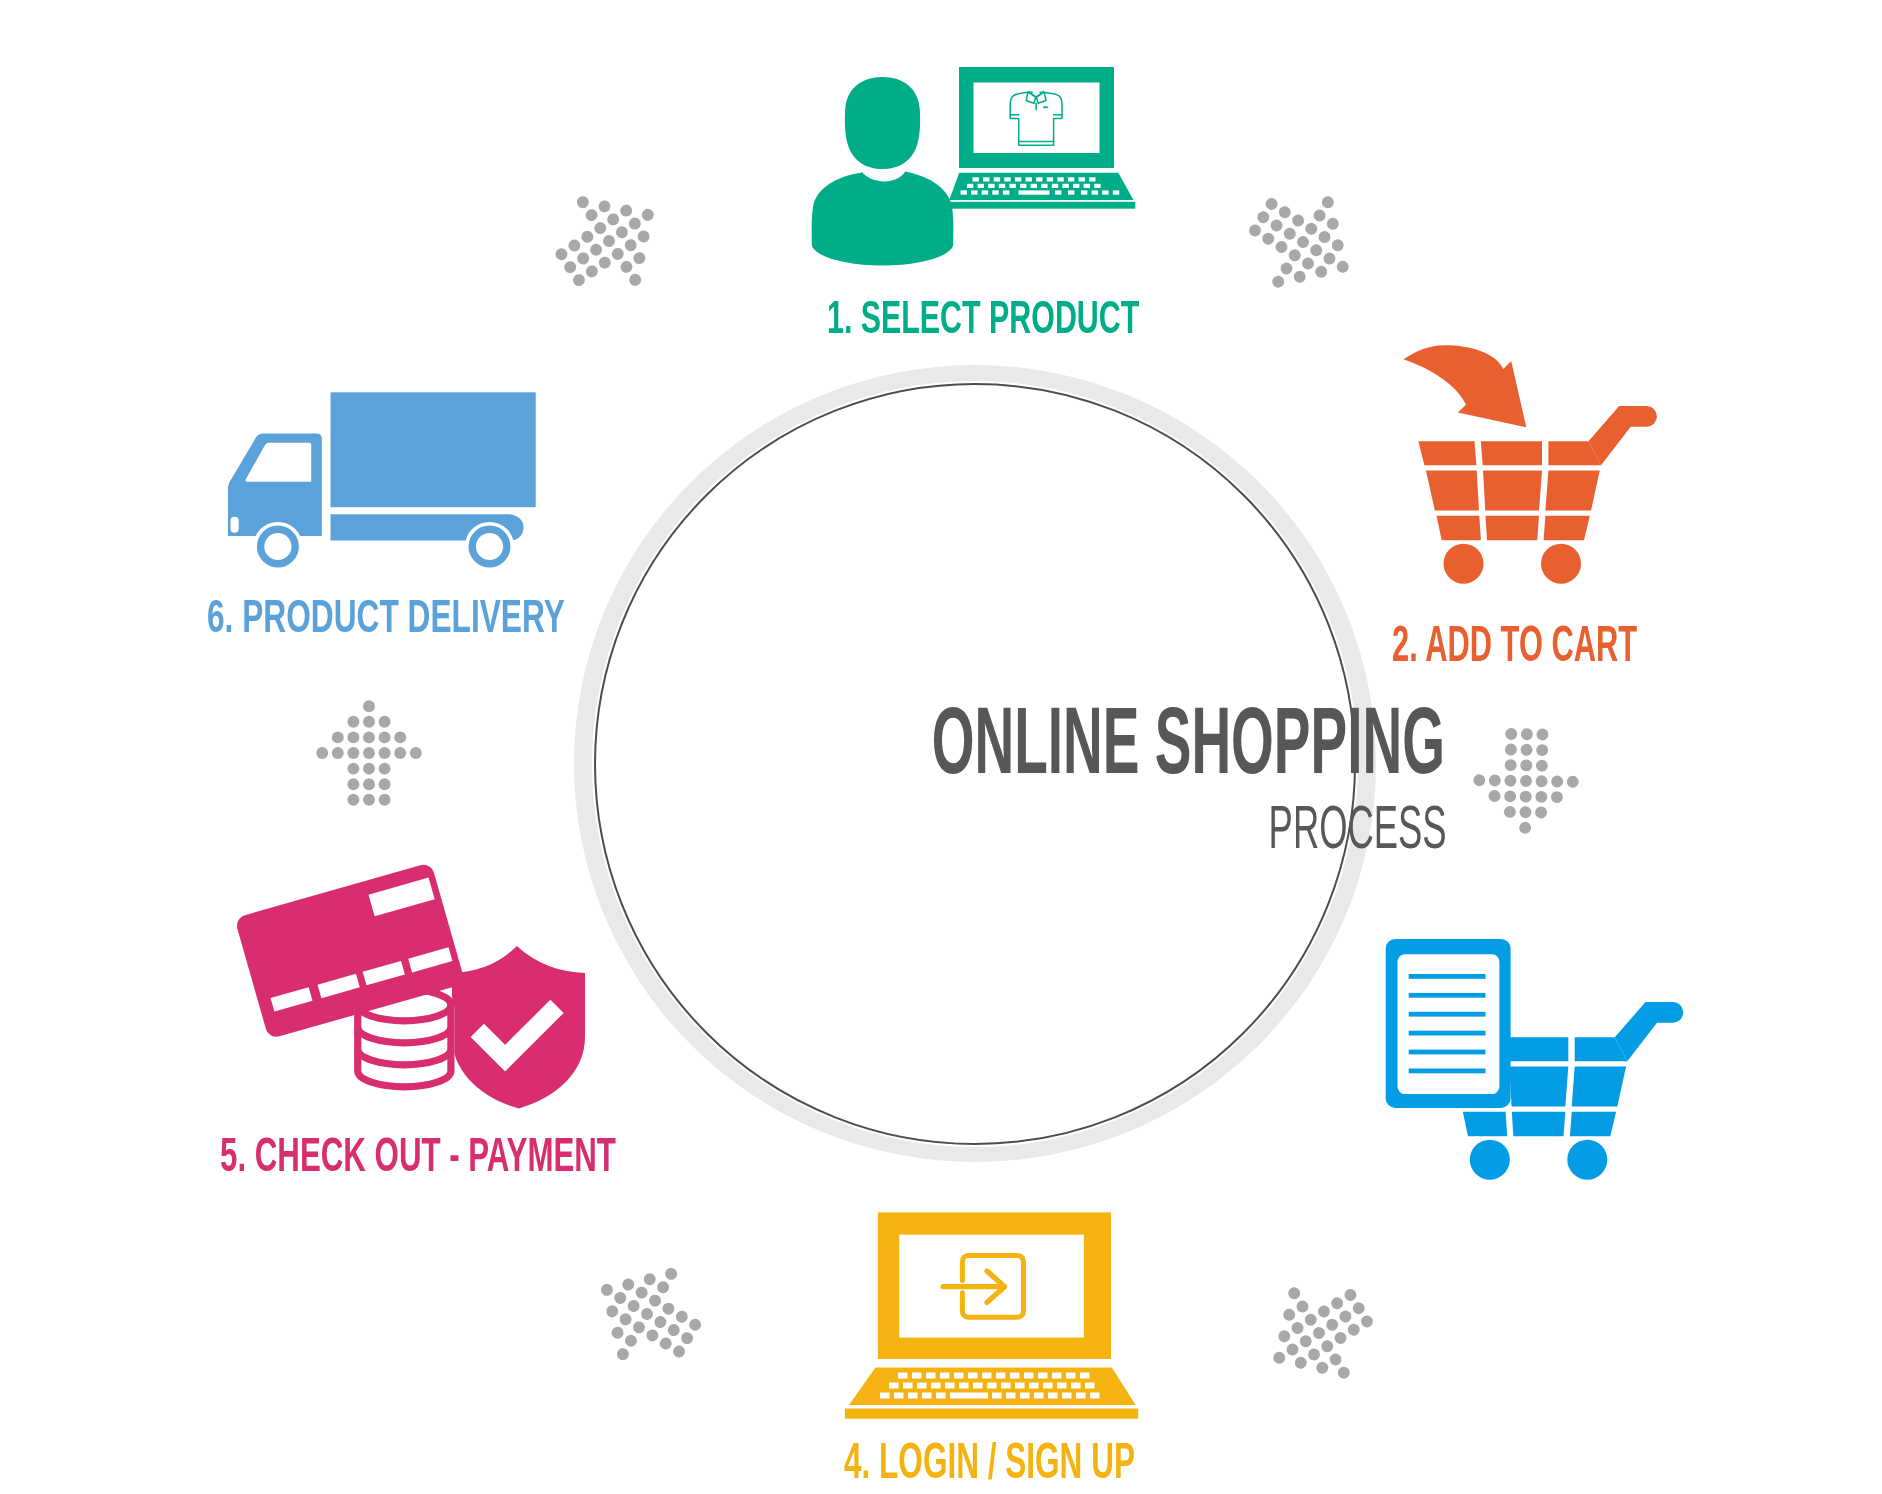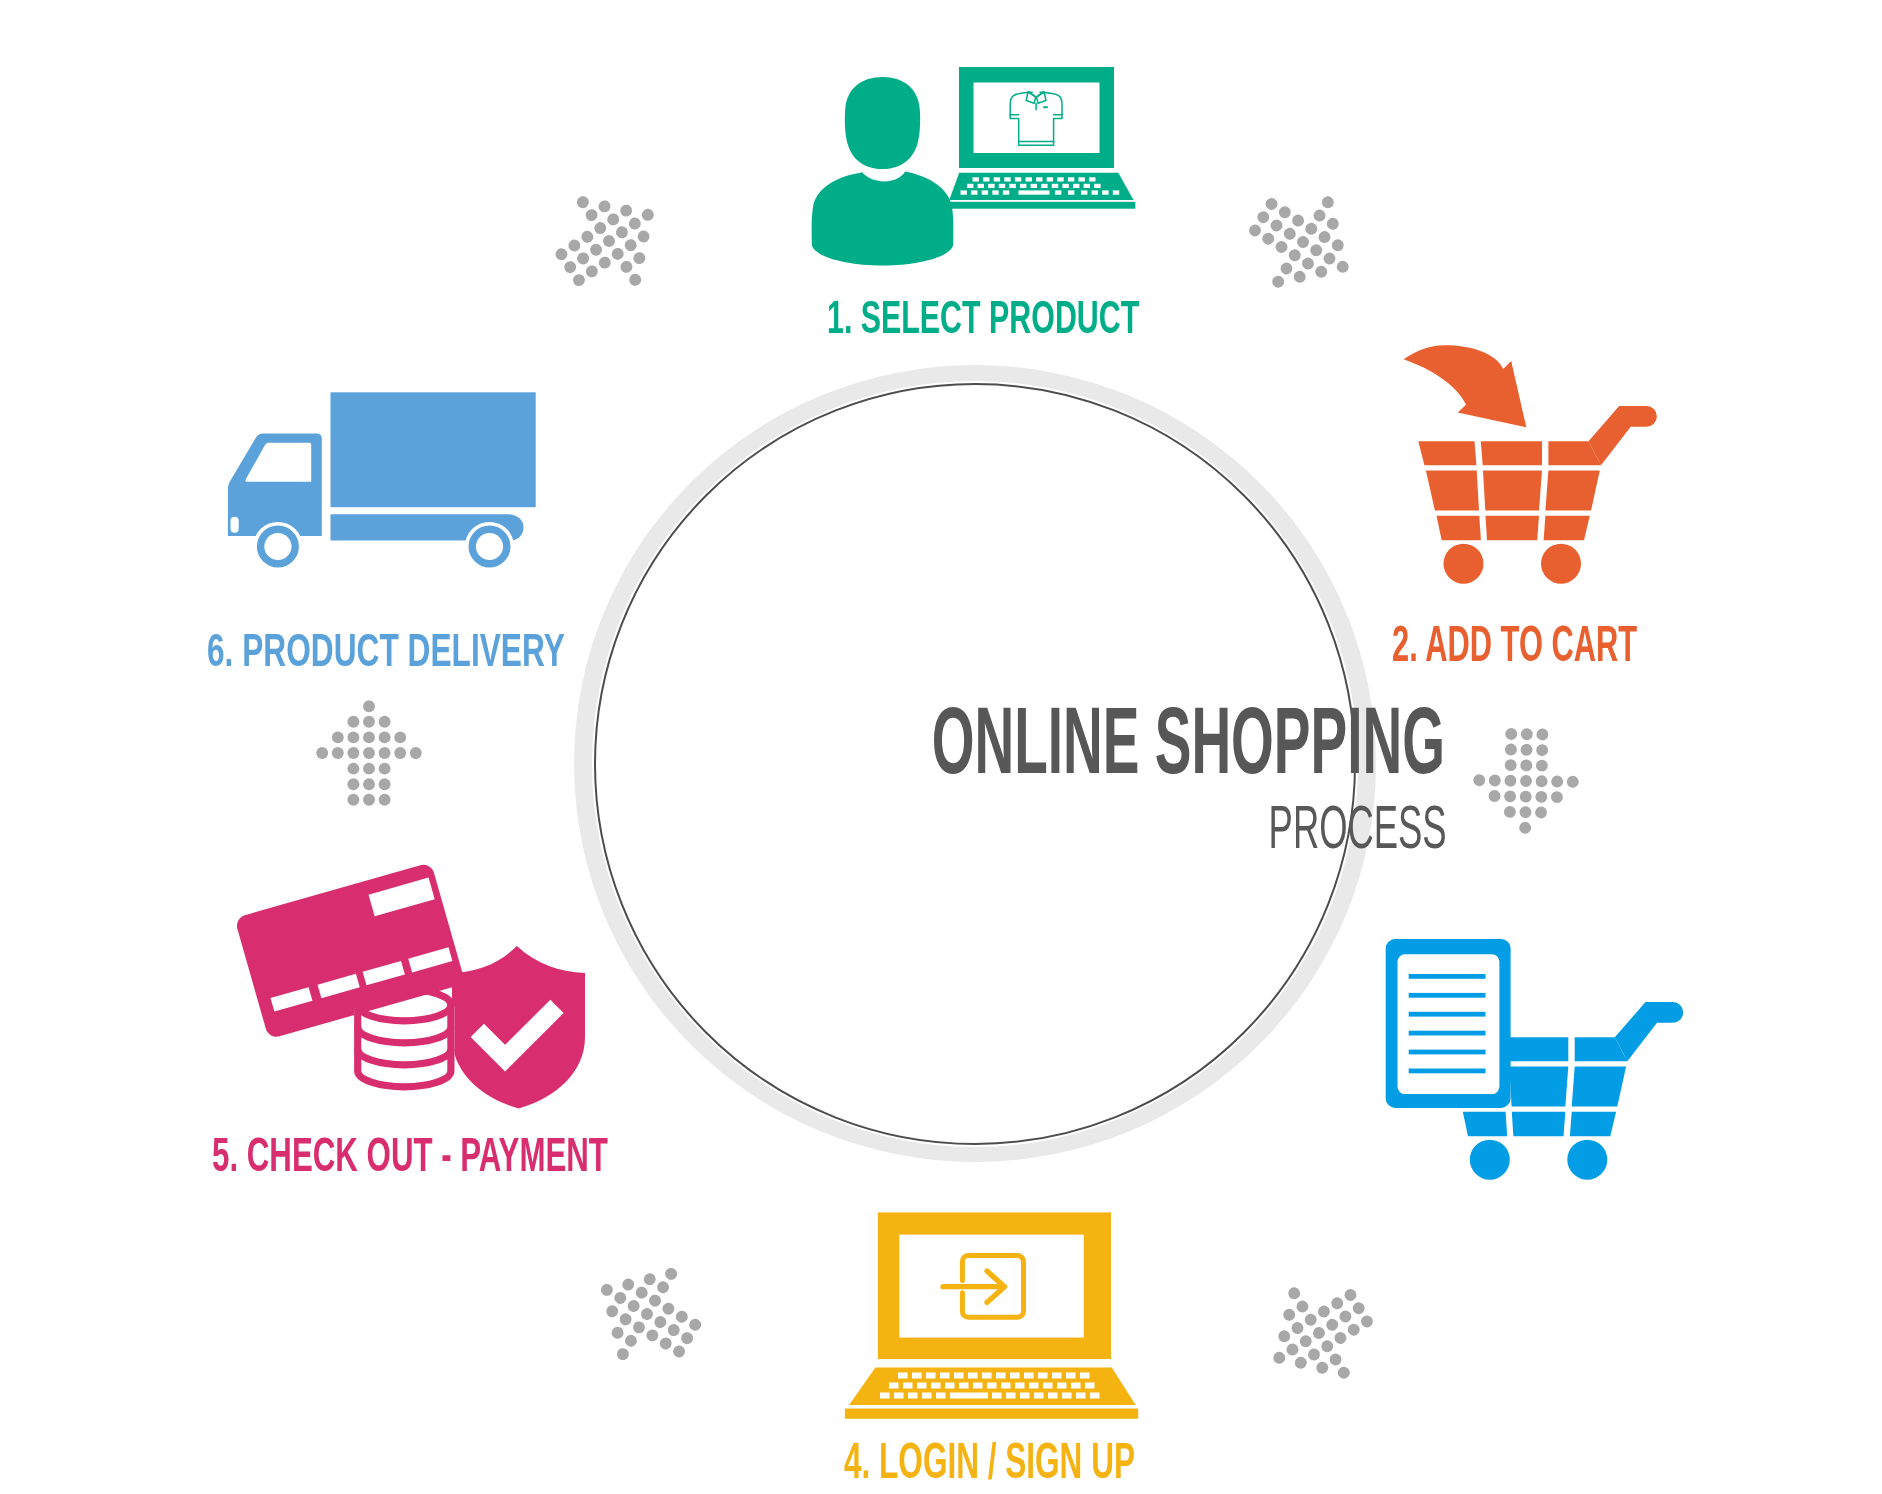--- a/index.html
+++ b/index.html
@@ -225,22 +225,22 @@
         <rect x="447.3" y="1005.0" width="7.2" height="66.0" fill="#d82e70"></rect>
         <path d="M357.7 1027.0 A 46.6 15.8 0 0 0 450.9 1027.0" fill="none" stroke="#d82e70" stroke-width="7.2"></path>
         <path d="M357.7 1049.0 A 46.6 15.8 0 0 0 450.9 1049.0" fill="none" stroke="#d82e70" stroke-width="7.2"></path>
         <path d="M357.7 1071.0 A 46.6 15.8 0 0 0 450.9 1071.0" fill="none" stroke="#d82e70" stroke-width="7.2"></path>
         <ellipse cx="404.3" cy="1005.0" rx="46.6" ry="15.8" fill="none" stroke="#d82e70" stroke-width="7.2"></ellipse>
       </svg>
     </div>
   <div class="step-label" style="left:827.0px;top:295.2px;font-size:45.9px;color:#00ad89;"><span style="transform:scaleX(0.662);">1. SELECT PRODUCT</span></div>
   <div class="step-label" style="left:1392.0px;top:602.9px;font-size:49.3px;color:#e8602f;margin-top:16px;"><span style="transform:scaleX(0.626);">2. ADD TO CART</span></div>
   <div class="step-label" style="left:843.5px;top:1436.2px;font-size:50.4px;color:#f5b312;"><span style="transform:scaleX(0.626);">4. LOGIN / SIGN UP</span></div>
-  <div class="step-label" style="left:212px;top:1131.3px;font-size:47.5px;color:#d82e70;"><span style="transform:scaleX(0.658);">5. CHECK OUT - PAYMENT</span></div>
-  <div class="step-label" style="left:207.4px;top:627px;font-size:46.1px;color:#5ba2da;"><span style="transform:scaleX(0.687);">6. PRODUCT DELIVERY</span></div>
+  <div class="step-label" style="left:220px;top:1131.3px;font-size:47.5px;color:#d82e70;"><span style="transform:scaleX(0.658);">5. CHECK OUT - PAYMENT</span></div>
+  <div class="step-label" style="left:207.4px;top:593.0px;font-size:46.1px;color:#5ba2da;"><span style="transform:scaleX(0.687);">6. PRODUCT DELIVERY</span></div>
   <div class="abs" style="left:534.0px;top:165.5px;width:150px;height:150px;">
       <svg width="150" height="150" viewBox="0 0 150 150" fill="#a8a8a8">
         <g transform="rotate(56.0 75.0 75.0)">
           <circle cx="75.00" cy="28.20" r="5.95"></circle>
           <circle cx="59.40" cy="43.80" r="5.95"></circle>
           <circle cx="75.00" cy="43.80" r="5.95"></circle>
           <circle cx="90.60" cy="43.80" r="5.95"></circle>
           <circle cx="43.80" cy="59.40" r="5.95"></circle>
           <circle cx="59.40" cy="59.40" r="5.95"></circle>
           <circle cx="75.00" cy="59.40" r="5.95"></circle>

